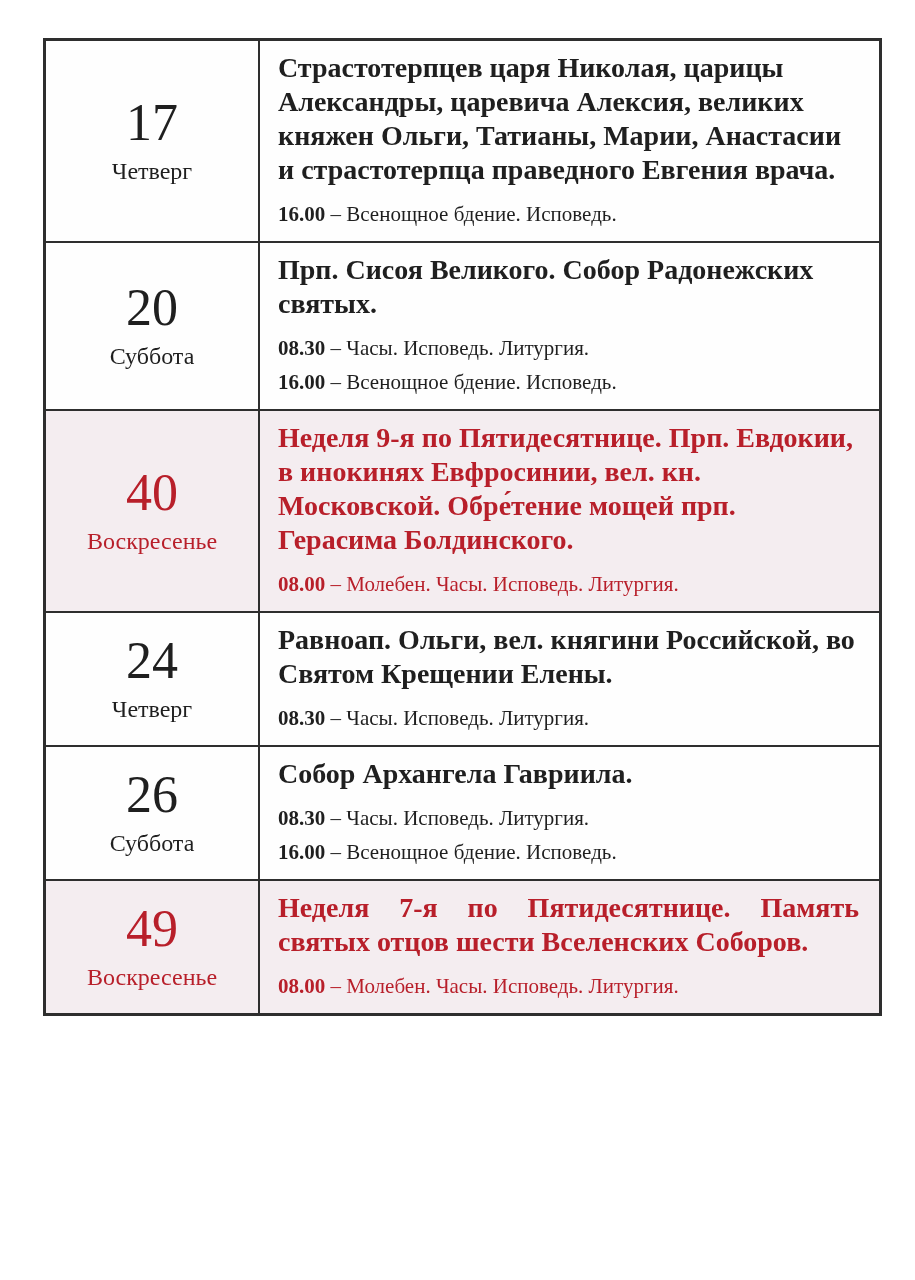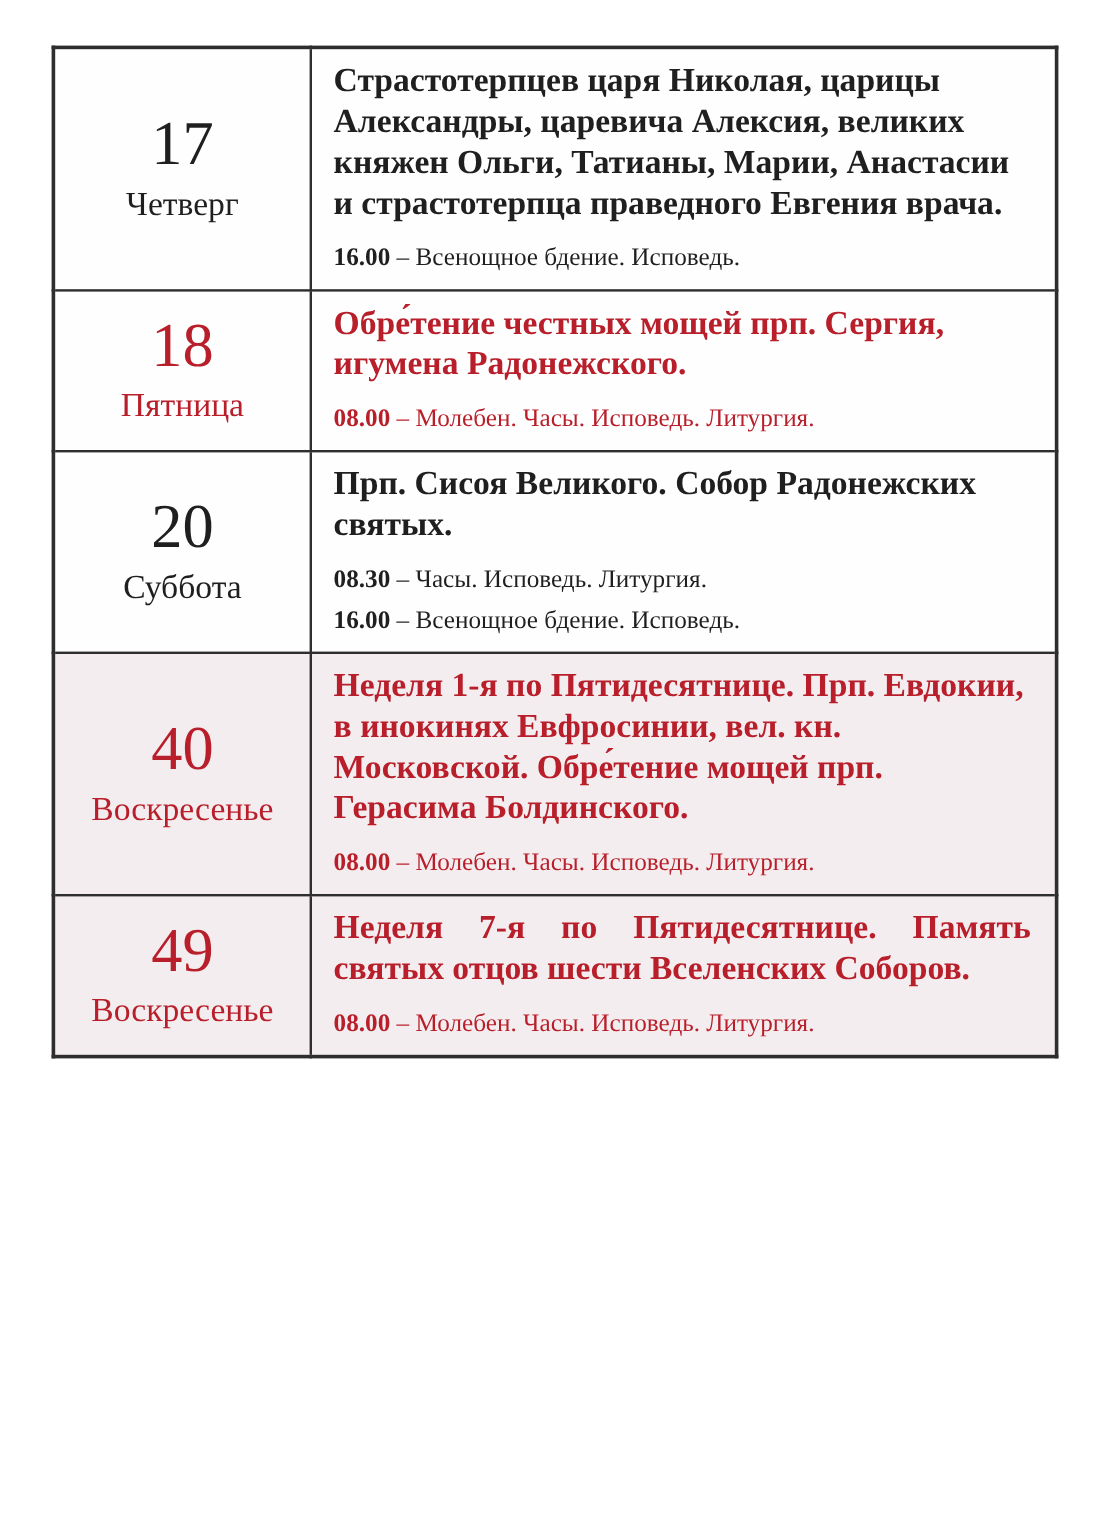--- a/index.html
+++ b/index.html
@@ -31,21 +31,21 @@
   .date-cell {
     width: 200px;
     text-align: center;
     padding: 10px 6px;
   }
   .date-number {
     font-size: 52px;
     line-height: 1.05;
   }
   .date-day {
-    font-size: 28px;
+    font-size: 24px;
     line-height: 1.25;
     margin-top: 5px;
   }
   .content-cell {
     padding: 10px 20px 10px 18px;
   }
   .feast-title {
     font-weight: bold;
     font-size: 28px;
     line-height: 34px;
@@ -87,54 +87,67 @@
       <div class="date-number">17</div>
       <div class="date-day">Четверг</div>
     </td>
     <td class="content-cell">
       <div class="feast-title">Страстотерпцев царя Николая, царицы Александры, царевича Алексия, великих княжен Ольги, Татианы, Марии, Анастасии и страстотерпца праведного Евгения врача.</div>
       <div class="services">
             <div class="service-line"><span class="service-time">16.00</span> <span class="service-text">– Всенощное бдение. Исповедь.</span></div>
           </div>
     </td>
   </tr>
-      <tr class="accent-red">
-    <td class="date-cell">
-      <div class="date-number">18</div>
-      <div class="date-day">Пятница</div>
-    </td>
-    <td class="content-cell">
-      <div class="feast-title">Обре́тение честных мощей прп. Сергия, игумена Радонежского.</div>
-      <div class="services">
-            <div class="service-line"><span class="service-time">08.00</span> <span class="service-text">– Молебен. Часы. Исповедь. Литургия.</span></div>
-          </div>
-    </td>
-  </tr>
       <tr class="accent-black">
     <td class="date-cell">
       <div class="date-number">20</div>
       <div class="date-day">Суббота</div>
     </td>
     <td class="content-cell">
       <div class="feast-title">Прп. Сисоя Великого. Собор Радонежских святых.</div>
       <div class="services">
             <div class="service-line"><span class="service-time">08.30</span> <span class="service-text">– Часы. Исповедь. Литургия.</span></div>
             <div class="service-line"><span class="service-time">16.00</span> <span class="service-text">– Всенощное бдение. Исповедь.</span></div>
           </div>
     </td>
   </tr>
       <tr class="accent-red highlight">
     <td class="date-cell">
       <div class="date-number">40</div>
       <div class="date-day">Воскресенье</div>
     </td>
     <td class="content-cell">
-      <div class="feast-title">Неделя 1-я по Пятидесятнице. Прп. Евдокии, в инокинях Евфросинии, вел. кн. Московской. Обре́тение мощей прп. Герасима Болдинского.</div>
+      <div class="feast-title">Неделя 9-я по Пятидесятнице. Прп. Евдокии, в инокинях Евфросинии, вел. кн. Московской. Обре́тение мощей прп. Герасима Болдинского.</div>
       <div class="services">
             <div class="service-line"><span class="service-time">08.00</span> <span class="service-text">– Молебен. Часы. Исповедь. Литургия.</span></div>
+          </div>
+    </td>
+  </tr>
+      <tr class="accent-black">
+    <td class="date-cell">
+      <div class="date-number">24</div>
+      <div class="date-day">Четверг</div>
+    </td>
+    <td class="content-cell">
+      <div class="feast-title">Равноап. Ольги, вел. княгини Российской, во Святом Крещении Елены.</div>
+      <div class="services">
+            <div class="service-line"><span class="service-time">08.30</span> <span class="service-text">– Часы. Исповедь. Литургия.</span></div>
+          </div>
+    </td>
+  </tr>
+      <tr class="accent-black">
+    <td class="date-cell">
+      <div class="date-number">26</div>
+      <div class="date-day">Суббота</div>
+    </td>
+    <td class="content-cell">
+      <div class="feast-title">Собор Архангела Гавриила.</div>
+      <div class="services">
+            <div class="service-line"><span class="service-time">08.30</span> <span class="service-text">– Часы. Исповедь. Литургия.</span></div>
+            <div class="service-line"><span class="service-time">16.00</span> <span class="service-text">– Всенощное бдение. Исповедь.</span></div>
           </div>
     </td>
   </tr>
       <tr class="accent-red highlight">
     <td class="date-cell">
       <div class="date-number">49</div>
       <div class="date-day">Воскресенье</div>
     </td>
     <td class="content-cell">
       <div class="feast-title justify">Неделя 7-я по Пятидесятнице. Память святых отцов шести Вселенских Соборов.</div>

